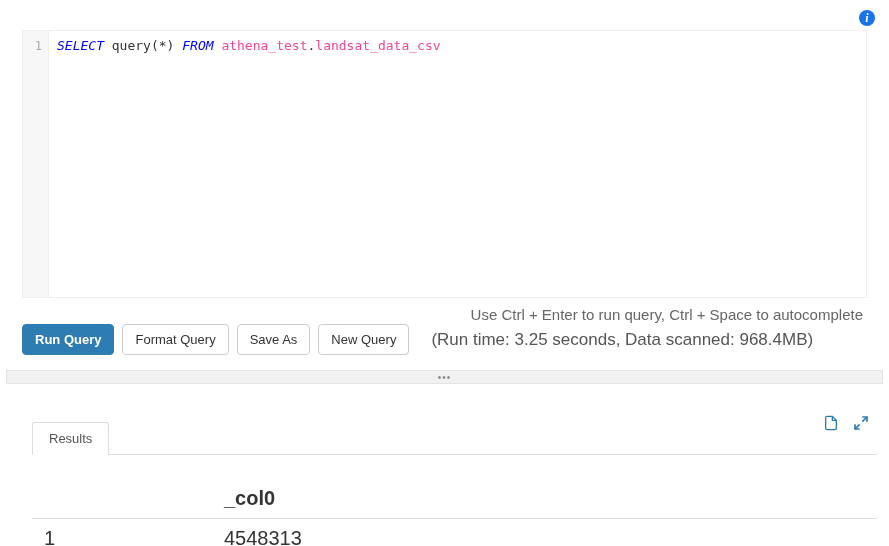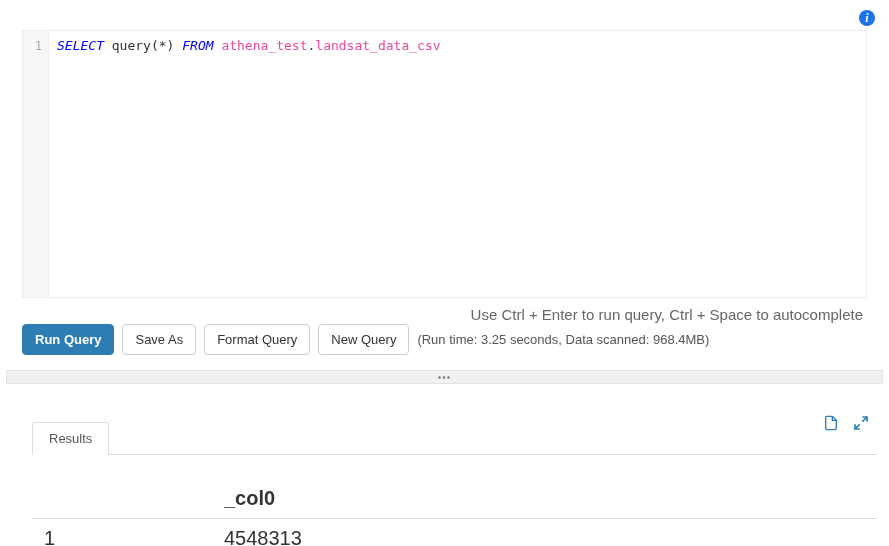--- a/index.html
+++ b/index.html
@@ -83,23 +83,23 @@
     border-radius: 4px;
     cursor: pointer;
   }
   .btn-primary {
     background: #2e7db2;
     border-color: #2e7db2;
     color: #fff;
     font-weight: bold;
   }
   .status {
-    font-size: 13px;
+    font-size: 17px;
     color: #555;
-    margin-left: 0;
+    margin-left: 14px;
   }
   .divider-bar {
     position: absolute;
     left: 6px;
     right: 6px;
     top: 370px;
     height: 14px;
     background: #f1f1f1;
     border: 1px solid #e3e3e3;
     display: flex;
@@ -171,22 +171,22 @@
   <div class="gutter">
     <div>1</div>
   </div>
   <div class="code"><span class="kw">SELECT</span><span> query(*) </span><span class="kw">FROM</span><span> </span><span class="ident">athena_test</span><span>.</span><span class="ident">landsat_data_csv</span></div>
 </div>
 
 <div class="hint">Use Ctrl + Enter to run query, Ctrl + Space to autocomplete</div>
 
 <div class="toolbar">
   <button class="btn btn-primary">Run Query</button>
+  <button class="btn">Format Query</button>
   <button class="btn">Save As</button>
-  <button class="btn">Format Query</button>
   <button class="btn">New Query</button>
   <span class="status">(Run time: 3.25 seconds, Data scanned: 968.4MB)</span>
 </div>
 
 <div class="divider-bar">•••</div>
 
 <div class="results-area">
   <div class="results-icons">
     <span class="doc-icon">
       <svg viewBox="0 0 24 24" fill="none" stroke="#2e7db2" stroke-width="2">

